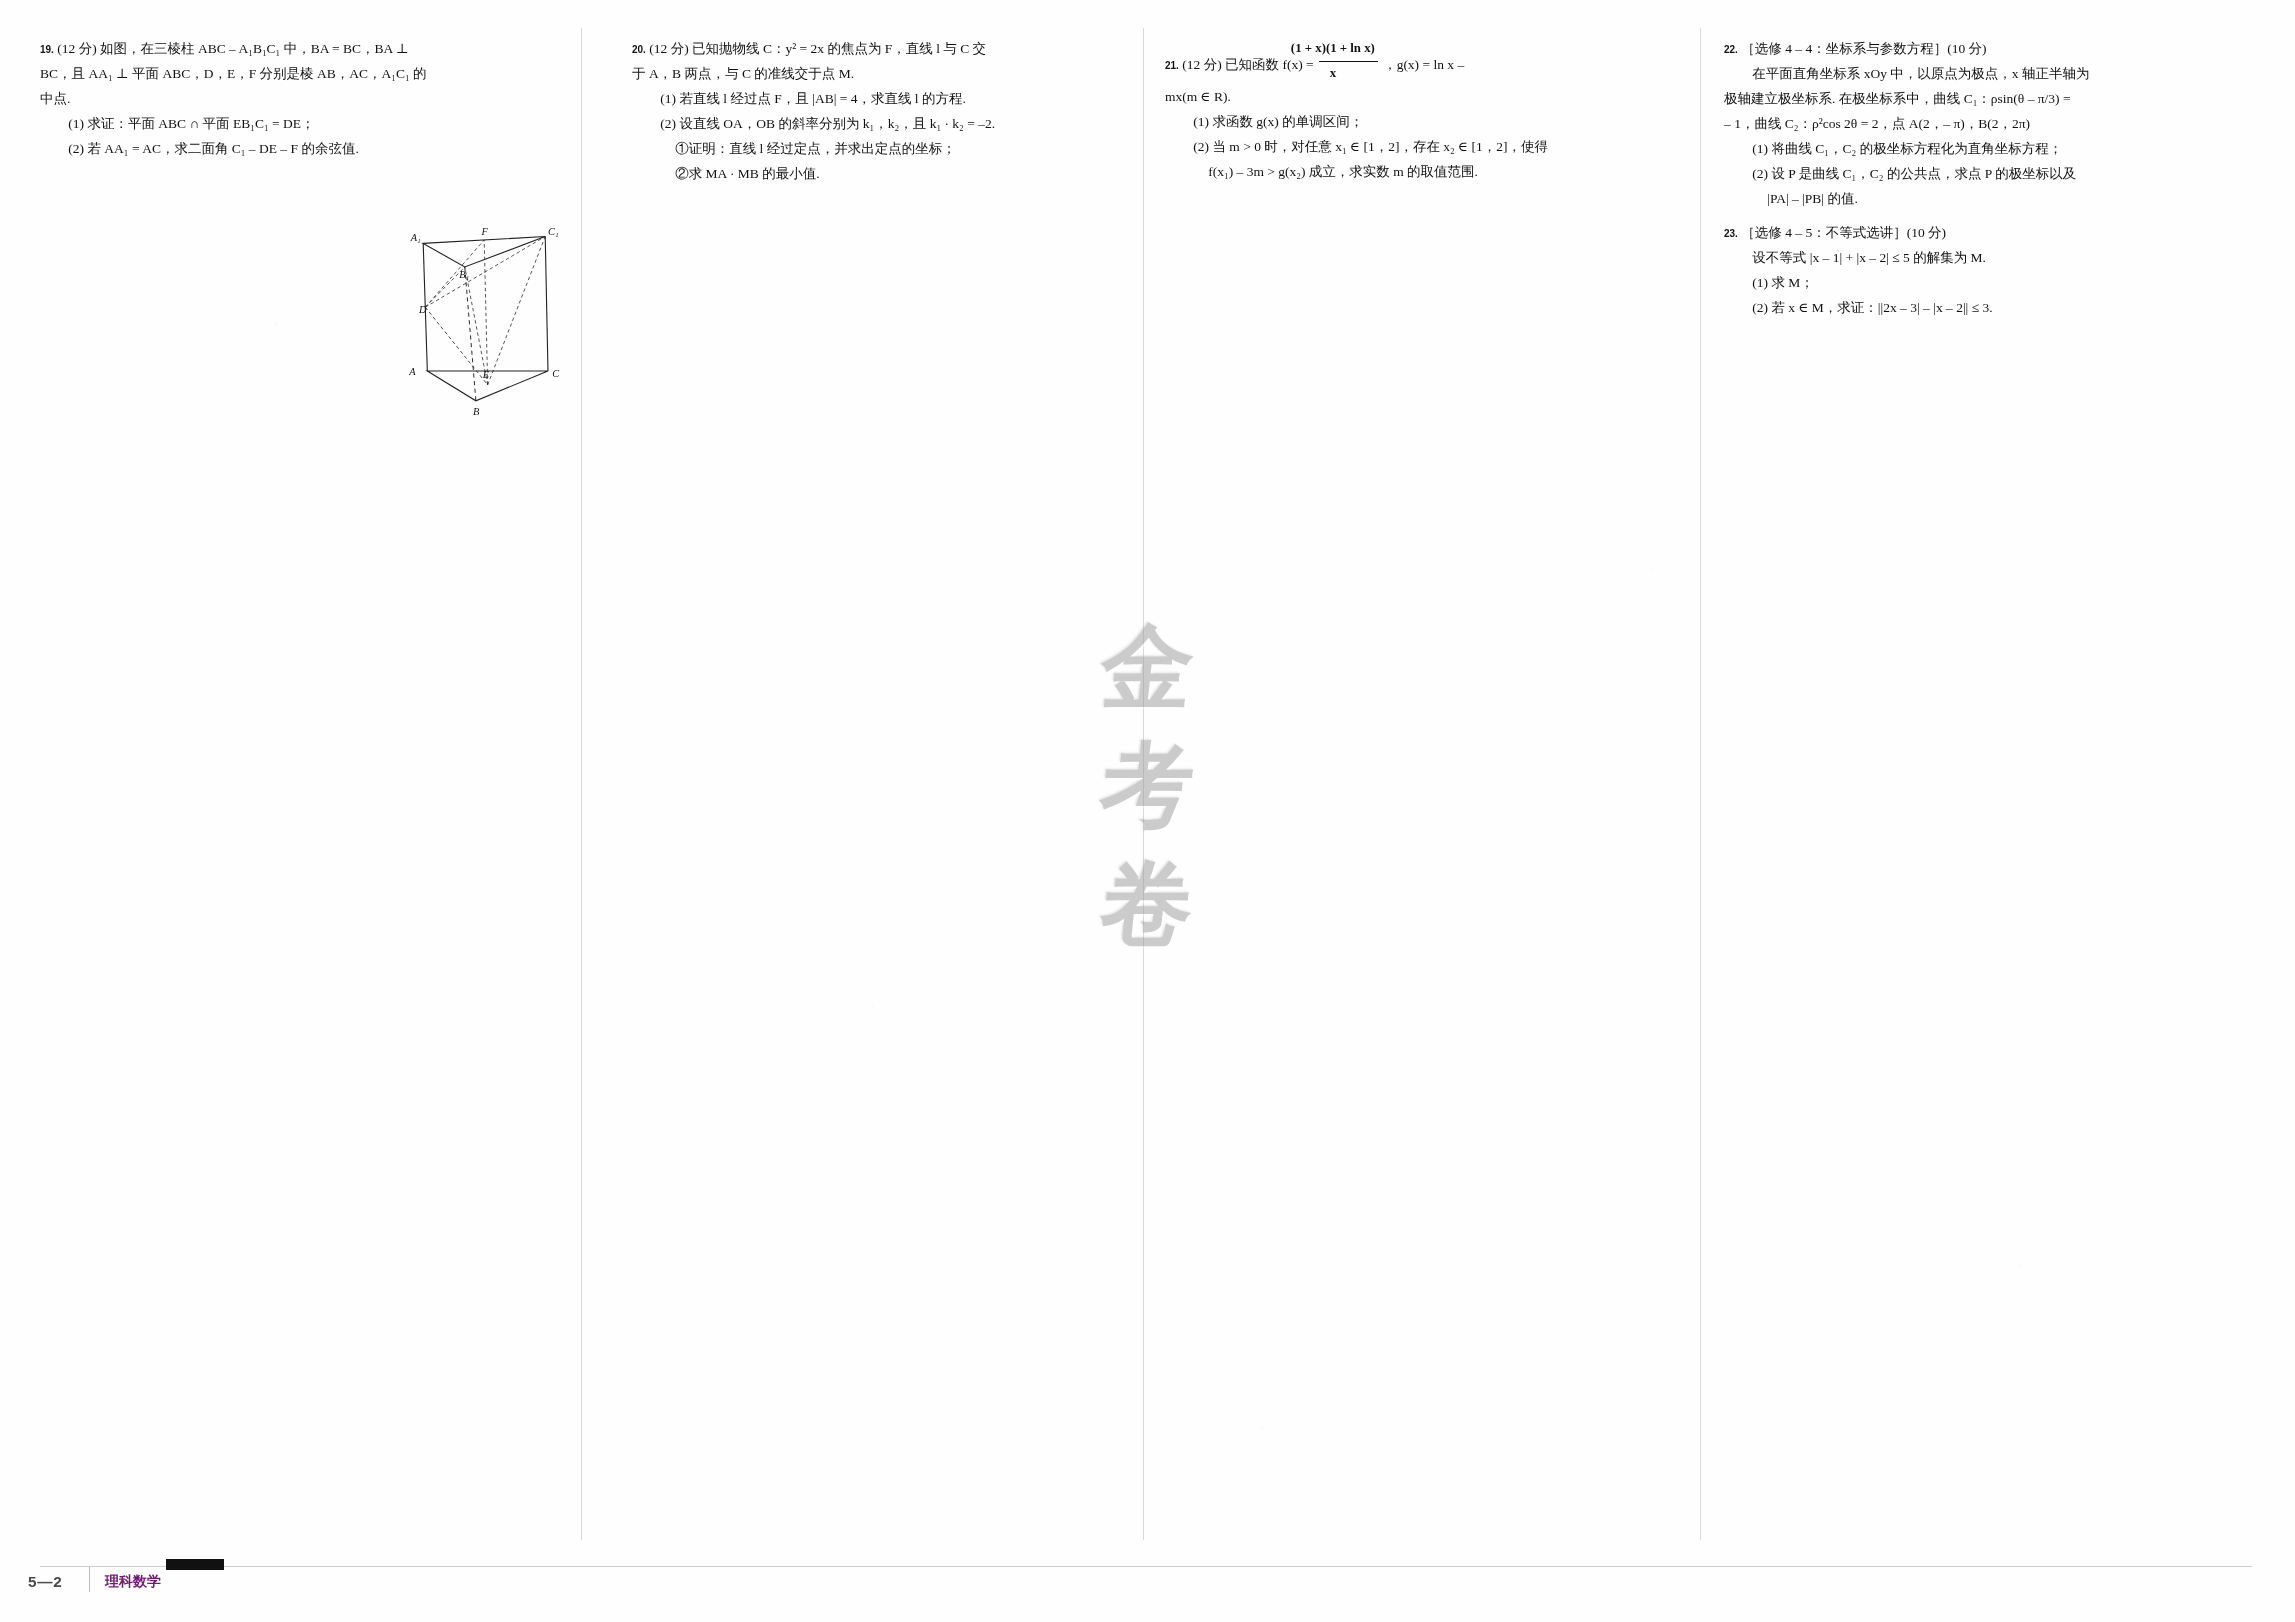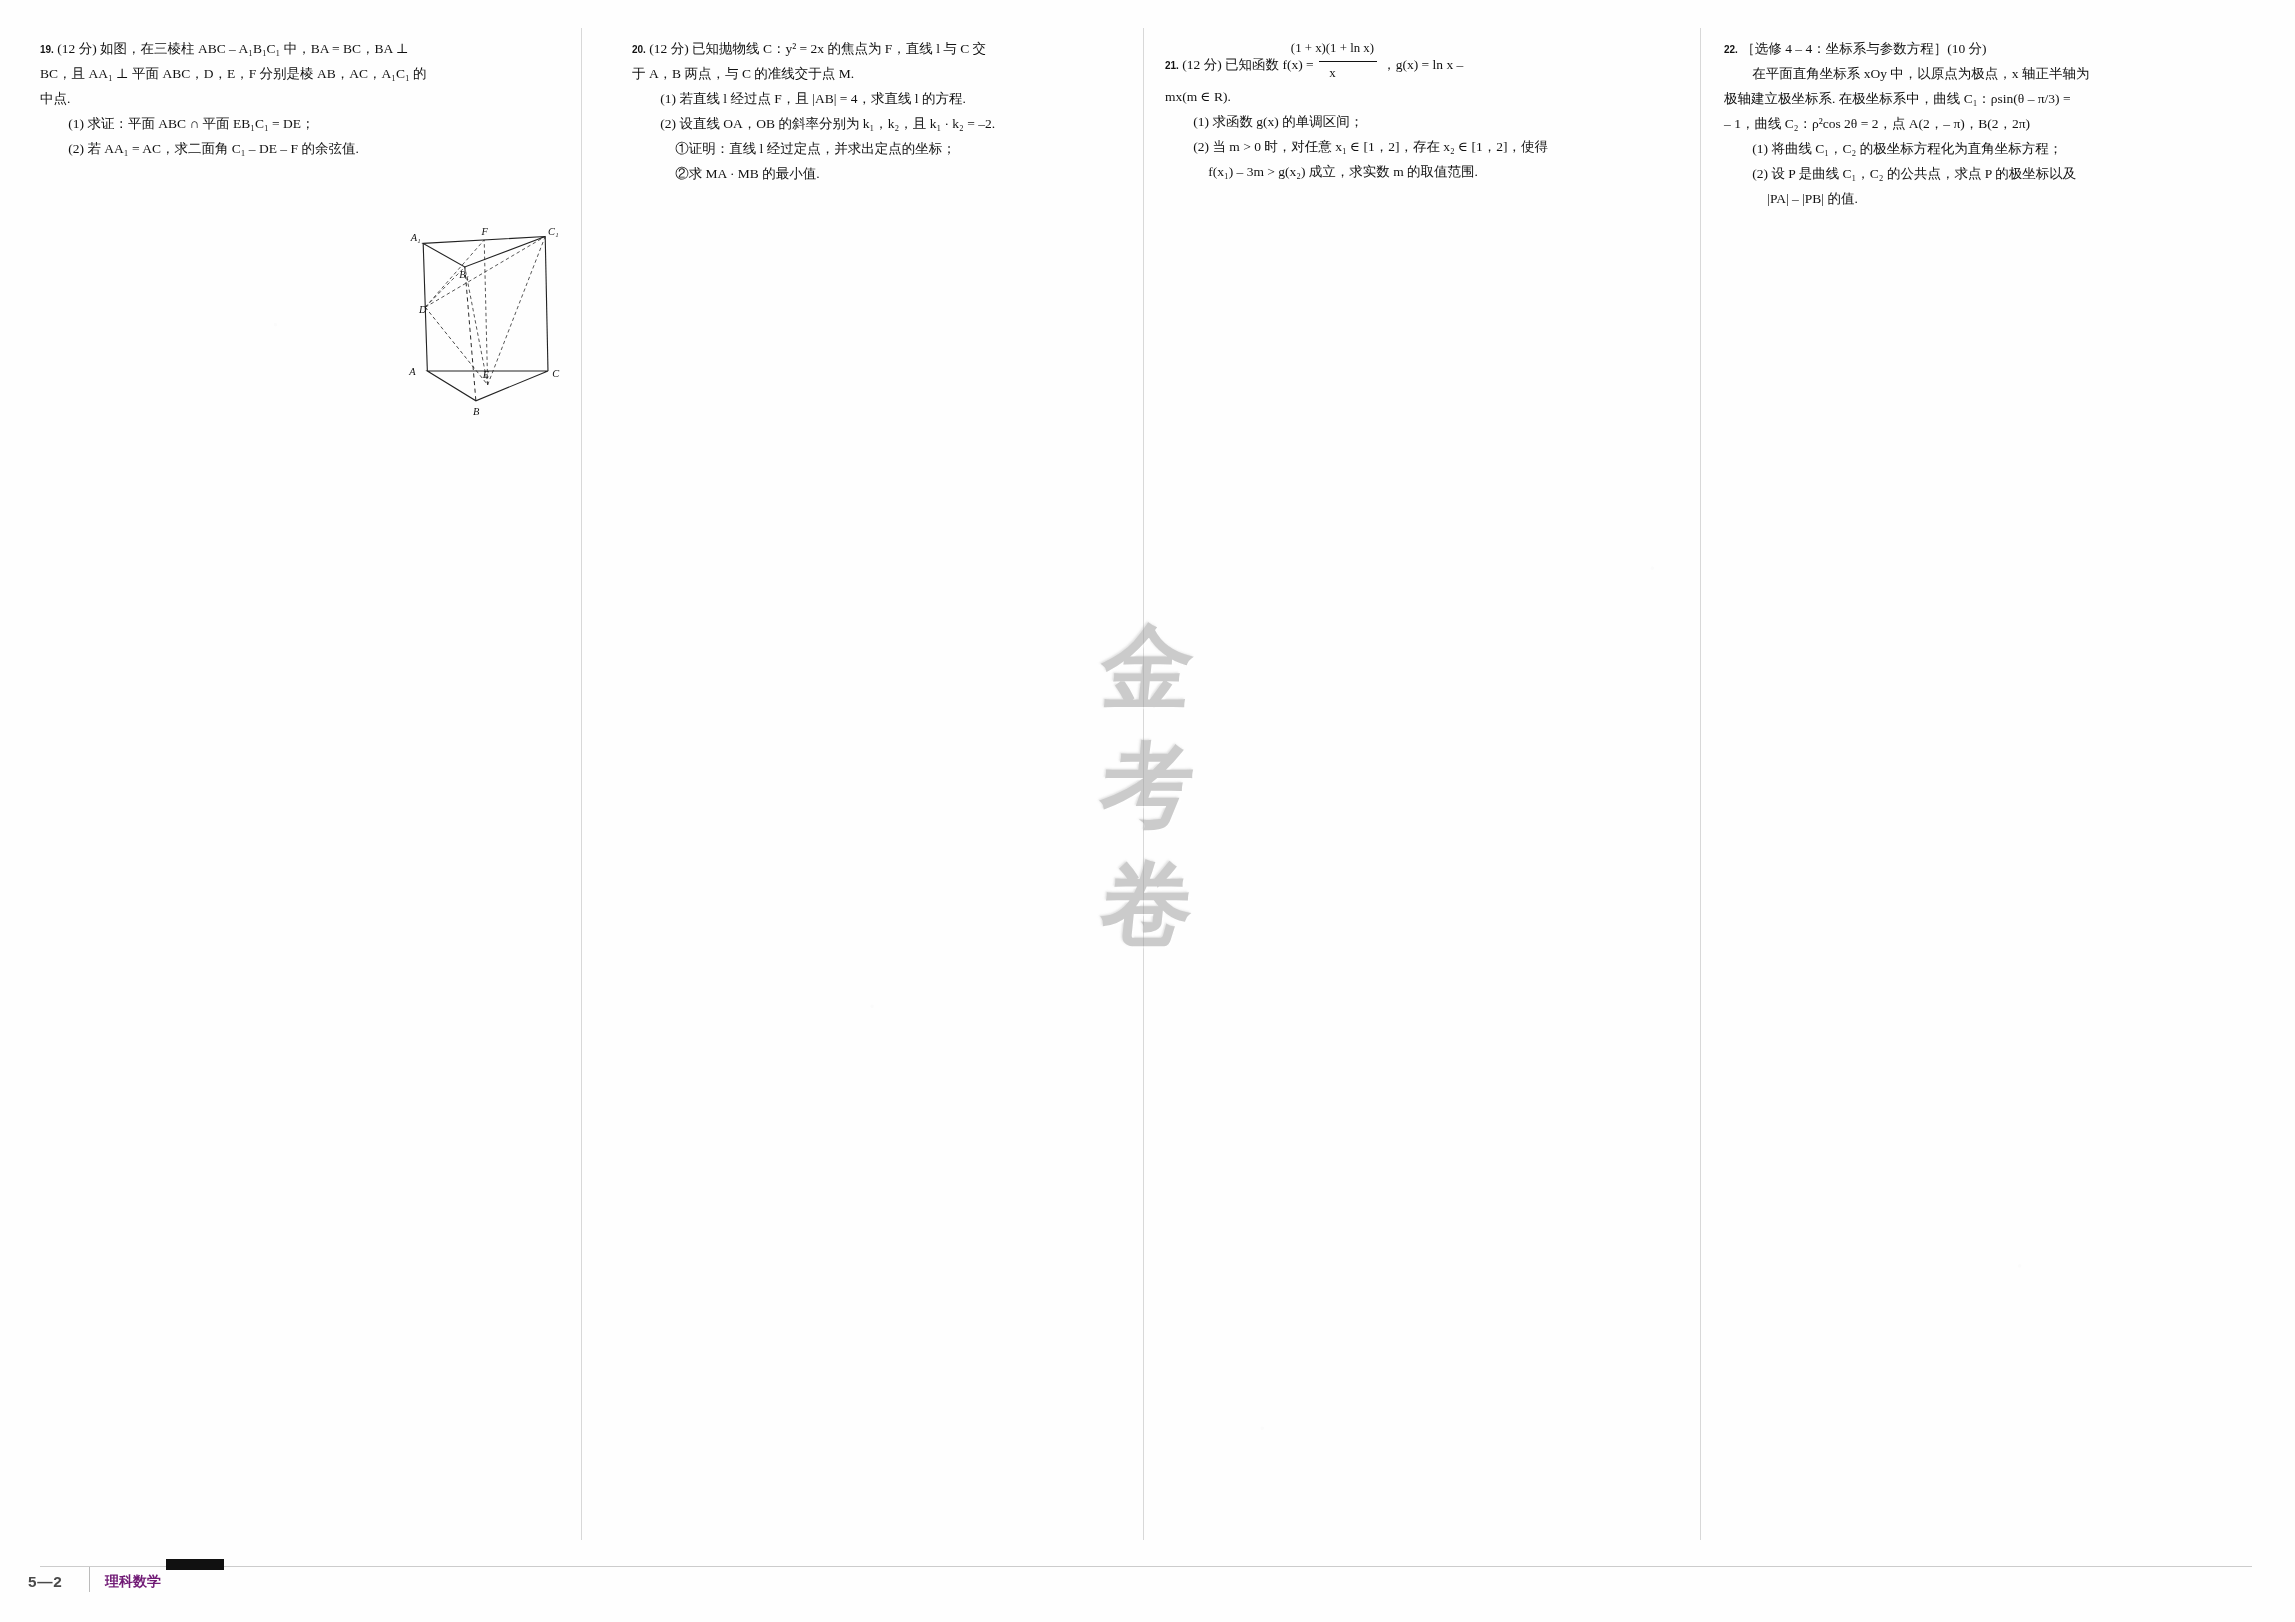--- a/index.html
+++ b/index.html
@@ -69,20 +69,21 @@
   .hang { display: block; padding-left: 2.3em; text-indent: -2.3em; }
   .sub { display: block; padding-left: 2.1em; }
   .sub2 { display: block; padding-left: 3.2em; }
   .bf { font-weight: bold; }
   .frac {
     display: inline-block;
     vertical-align: -0.62em;
     text-align: center;
     font-size: 0.95em;
     margin: 0 2.1px;
+    font-weight: bold;
   }
   .frac .num { display: block; padding: 0 2.8px; }
   .frac .den { display: block; border-top: 1px solid #111; padding: 0 2.8px; }
 
   
   .figure-wrap {
     position: absolute;
     left: 361px;
     top: 187px;
     width: 208px;
@@ -260,20 +261,29 @@
         <span>［选修 4 – 4：坐标系与参数方程］(10 分)</span>
       </span>
       <span class="sub">在平面直角坐标系 xOy 中，以原点为极点，x 轴正半轴为</span>
       <span class="body-line">极轴建立极坐标系. 在极坐标系中，曲线 C₁：ρsin(θ – π/3) =</span>
       <span class="body-line">– 1，曲线 C₂：ρ²cos 2θ = 2，点 A(2，– π)，B(2，2π)</span>
       <span class="sub">(1) 将曲线 C₁，C₂ 的极坐标方程化为直角坐标方程；</span>
       <span class="sub">(2) 设 P 是曲线 C₁，C₂ 的公共点，求点 P 的极坐标以及</span>
       <span class="sub2">|PA| – |PB| 的值.</span>
     </div>
 
+    <div class="qblock">
+      <span class="hang">
+        <span class="qnum">23.</span>
+        <span>［选修 4 – 5：不等式选讲］(10 分)</span>
+      </span>
+      <span class="sub">设不等式 |x – 1| + |x – 2| ≤ 5 的解集为 M.</span>
+      <span class="sub">(1) 求 M；</span>
+      <span class="sub">(2) 若 x ∈ M，求证：||2x – 3| – |x – 2|| ≤ 3.</span>
+    </div>
   </div>
 
   <div class="watermark">
     <span class="wm-char">金</span>
     <span class="wm-char">考</span>
     <span class="wm-char">卷</span>
   </div>
 
   <div class="footer">
     <div class="footer-rule"></div>

